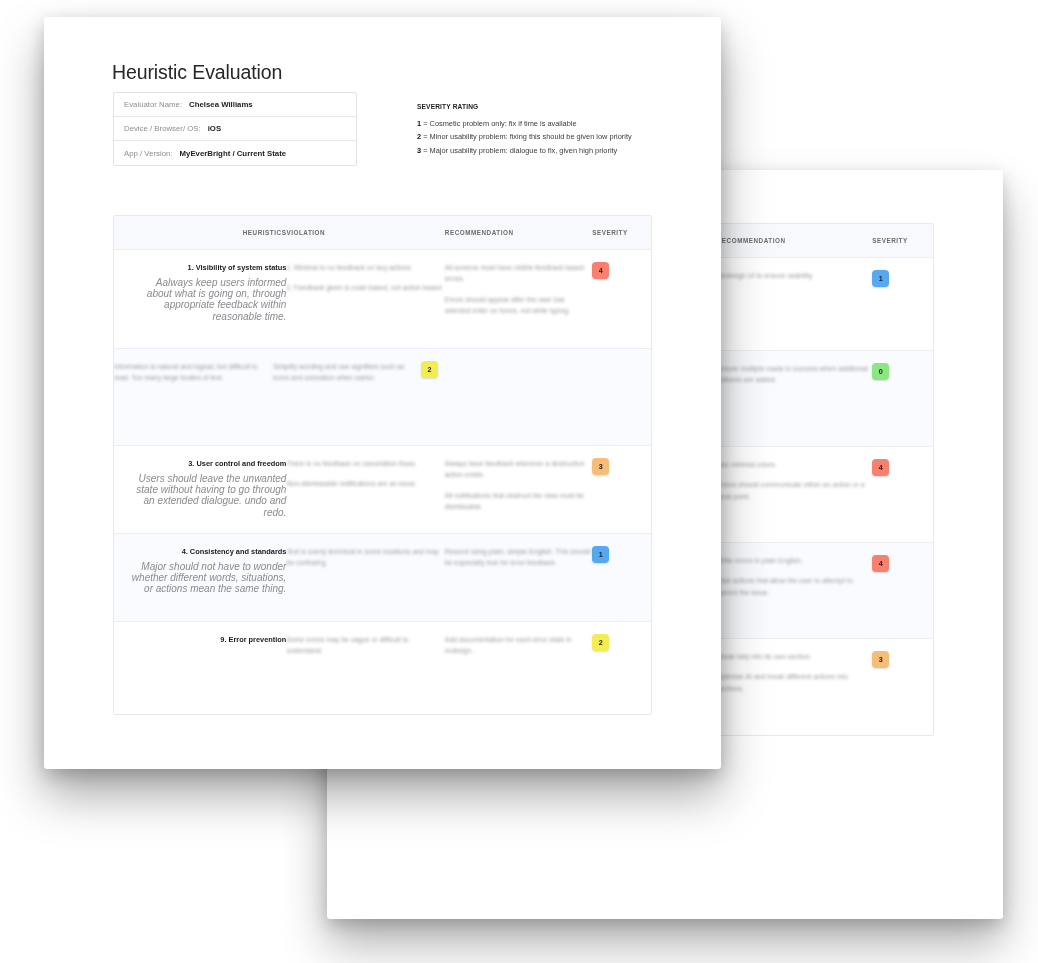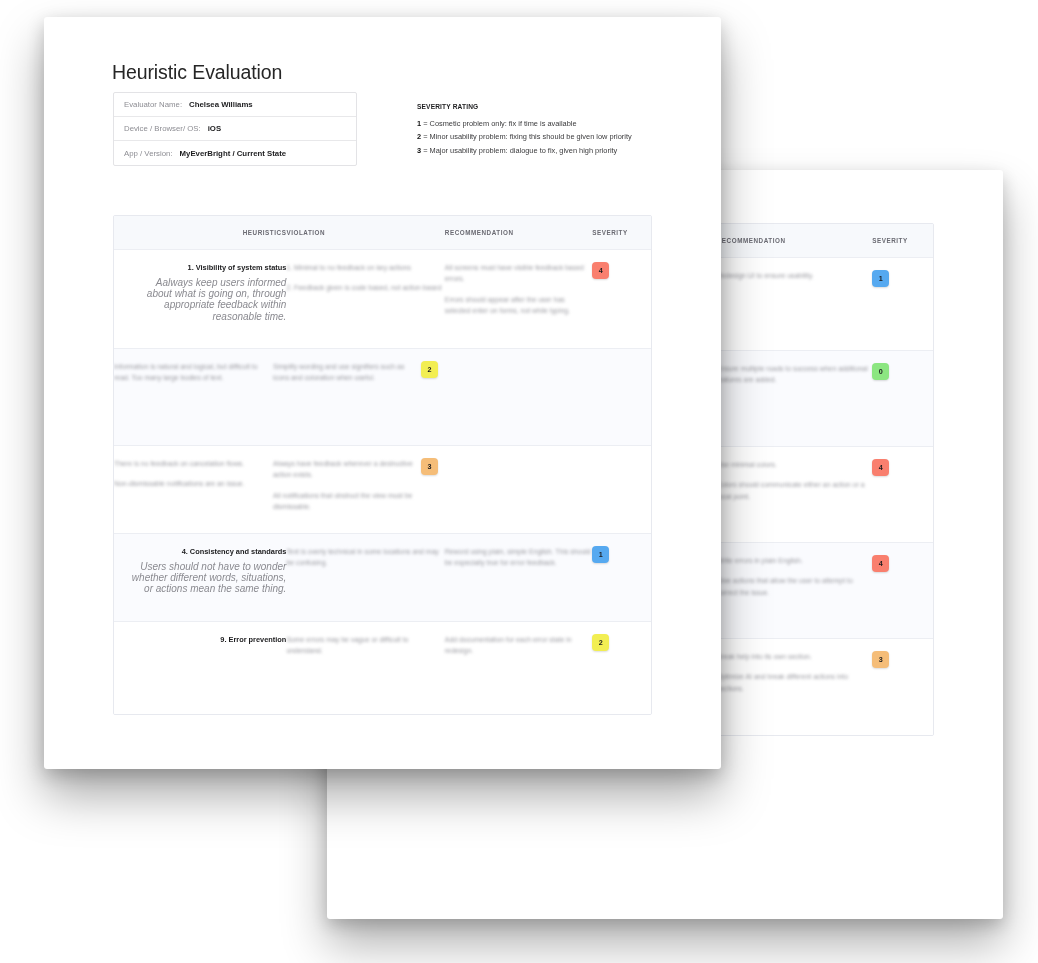--- a/index.html
+++ b/index.html
@@ -316,40 +316,44 @@
             <div class="c-reco">
               <div class="blur">
                 <p>Simplify wording and use signifiers such as icons and coloration when useful.</p>
               </div>
             </div>
             <div class="c-sev">
               <div class="badge" style="background: rgb(242, 238, 82);">2</div>
             </div>
           </div>
           <div class="trow" style="min-height: 88px;">
+            <div class="c-heur">
+              <div class="h-name">3. User control and freedom</div>
+              <div class="h-desc">Users should leave the unwanted state without having to go through an extended dialogue. undo and redo.</div>
+            </div>
             <div class="c-viol">
               <div class="blur">
                 <p>There is no feedback on cancelation flows.</p>
                 <p>Non-dismissable notifications are an issue.</p>
               </div>
             </div>
             <div class="c-reco">
               <div class="blur">
                 <p>Always have feedback wherever a destructive action exists.</p>
                 <p>All notifications that obstruct the view must be dismissable.</p>
               </div>
             </div>
             <div class="c-sev">
               <div class="badge" style="background: rgb(245, 189, 120);">3</div>
             </div>
           </div>
           <div class="trow alt" style="min-height: 88px;">
             <div class="c-heur">
               <div class="h-name">4. Consistency and standards</div>
-              <div class="h-desc">Users should not have to wonder whether different words, situations, or actions mean the same thing.</div>
+              <div class="h-desc">Major should not have to wonder whether different words, situations, or actions mean the same thing.</div>
             </div>
             <div class="c-viol">
               <div class="blur">
                 <p>Text is overly technical in some locations and may be confusing.</p>
               </div>
             </div>
             <div class="c-reco">
               <div class="blur">
                 <p>Reword using plain, simple English. This should be especially true for error feedback.</p>
               </div>

